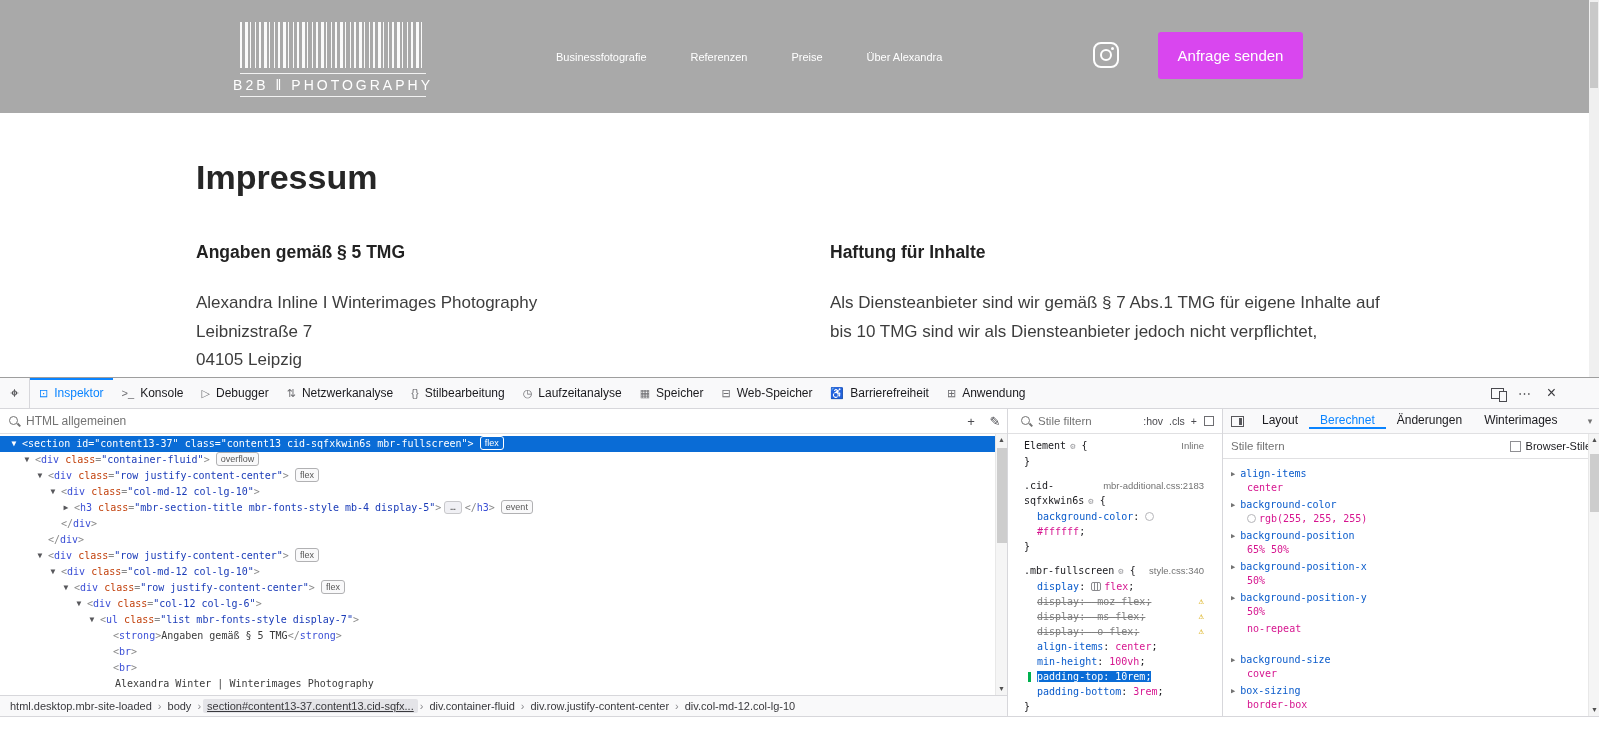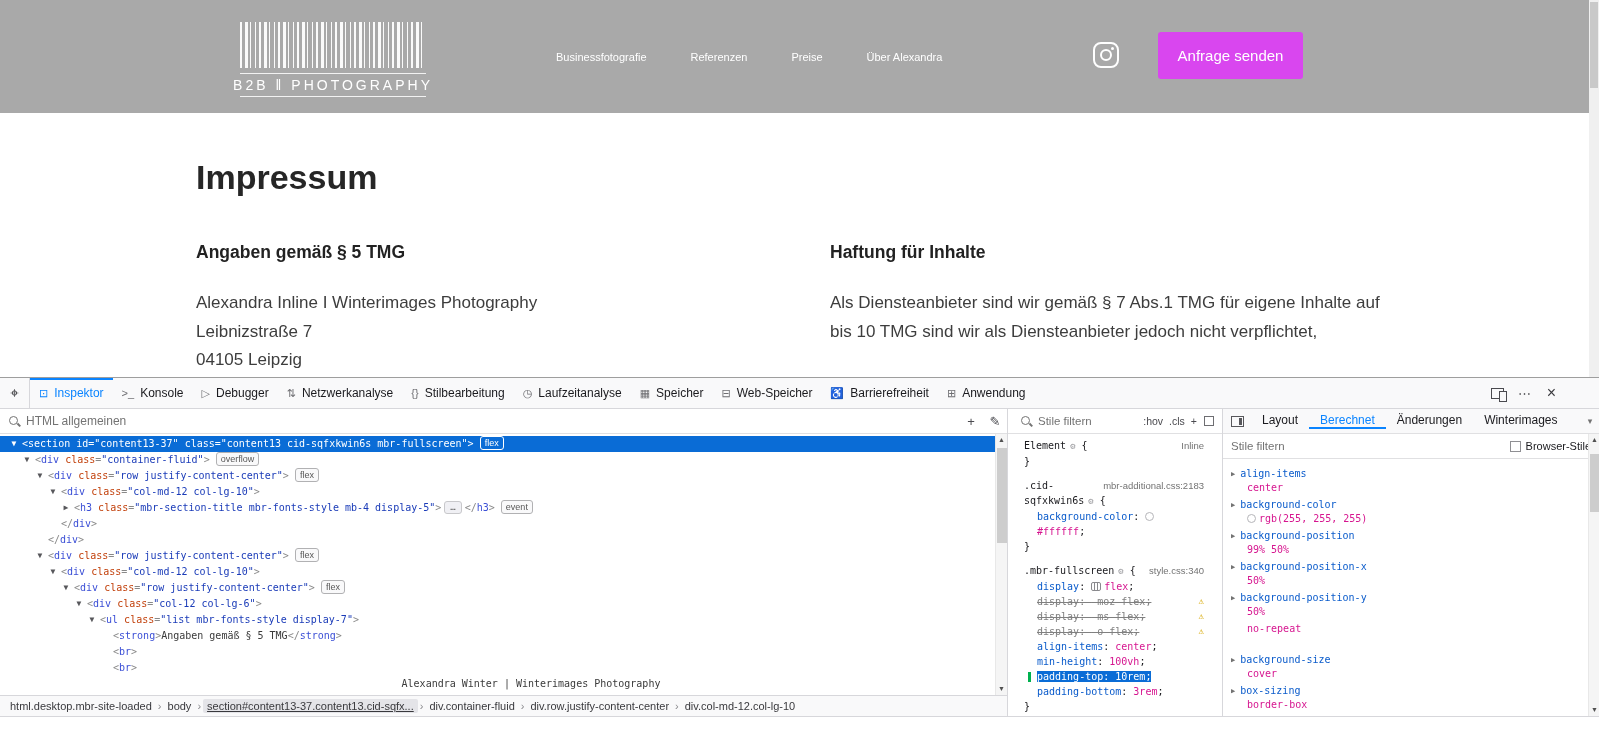--- a/index.html
+++ b/index.html
@@ -247,21 +247,21 @@
             <div class="mrow" style="padding-left: 61px;"><span class="tk-punc">&lt;/</span><span class="tk-tag">div</span><span class="tk-punc">&gt;</span></div>
             <div class="mrow" style="padding-left: 48px;"><span class="tk-punc">&lt;/</span><span class="tk-tag">div</span><span class="tk-punc">&gt;</span></div>
             <div class="mrow" style="padding-left: 48px;"><span class="twisty" style="left: 34px;">▼</span><span class="tk-punc">&lt;</span><span class="tk-tag">div</span><span class="tk-text"> </span><span class="tk-attr">class</span><span class="tk-punc">=</span><span class="tk-val">"row justify-content-center"</span><span class="tk-punc">&gt;</span><span class="badge">flex</span></div>
             <div class="mrow" style="padding-left: 61px;"><span class="twisty" style="left: 47px;">▼</span><span class="tk-punc">&lt;</span><span class="tk-tag">div</span><span class="tk-text"> </span><span class="tk-attr">class</span><span class="tk-punc">=</span><span class="tk-val">"col-md-12 col-lg-10"</span><span class="tk-punc">&gt;</span></div>
             <div class="mrow" style="padding-left: 74px;"><span class="twisty" style="left: 60px;">▼</span><span class="tk-punc">&lt;</span><span class="tk-tag">div</span><span class="tk-text"> </span><span class="tk-attr">class</span><span class="tk-punc">=</span><span class="tk-val">"row justify-content-center"</span><span class="tk-punc">&gt;</span><span class="badge">flex</span></div>
             <div class="mrow" style="padding-left: 87px;"><span class="twisty" style="left: 73px;">▼</span><span class="tk-punc">&lt;</span><span class="tk-tag">div</span><span class="tk-text"> </span><span class="tk-attr">class</span><span class="tk-punc">=</span><span class="tk-val">"col-12 col-lg-6"</span><span class="tk-punc">&gt;</span></div>
             <div class="mrow" style="padding-left: 100px;"><span class="twisty" style="left: 86px;">▼</span><span class="tk-punc">&lt;</span><span class="tk-tag">ul</span><span class="tk-text"> </span><span class="tk-attr">class</span><span class="tk-punc">=</span><span class="tk-val">"list mbr-fonts-style display-7"</span><span class="tk-punc">&gt;</span></div>
             <div class="mrow" style="padding-left: 113px;"><span class="tk-punc">&lt;</span><span class="tk-tag">strong</span><span class="tk-punc">&gt;</span><span class="tk-text">Angaben gemäß § 5 TMG</span><span class="tk-punc">&lt;/</span><span class="tk-tag">strong</span><span class="tk-punc">&gt;</span></div>
             <div class="mrow" style="padding-left: 113px;"><span class="tk-punc">&lt;</span><span class="tk-tag">br</span><span class="tk-punc">&gt;</span></div>
             <div class="mrow" style="padding-left: 113px;"><span class="tk-punc">&lt;</span><span class="tk-tag">br</span><span class="tk-punc">&gt;</span></div>
-            <div class="mrow" style="padding-left: 67px; text-align: center;"><span class="tk-text">Alexandra Winter | Winterimages Photography</span></div>
+            <div class="mrow" style="padding-left: 115px;"><span class="tk-text">Alexandra Winter | Winterimages Photography</span></div>
           </div>
         <div class="m-scroll">
           <span class="scroll-arr up">▲</span>
           <div class="thumb"></div>
           <span class="scroll-arr down">▼</span>
         </div>
         <div class="breadcrumbs">
             <span class="crumb">html.desktop.mbr-site-loaded</span>
             <span class="crumb-sep">›</span>
             <span class="crumb">body</span>
@@ -332,21 +332,21 @@
             <div class="cprop">
               <div class="cname-line"><span class="tri">▶</span><span class="cname">align-items</span></div>
               <div class="cval">center</div>
             </div>
             <div class="cprop">
               <div class="cname-line"><span class="tri">▶</span><span class="cname">background-color</span></div>
               <div class="cval"><span class="swatch" style="background: rgb(255, 255, 255);"></span>rgb(255, 255, 255)</div>
             </div>
             <div class="cprop">
               <div class="cname-line"><span class="tri">▶</span><span class="cname">background-position</span></div>
-              <div class="cval">99% 50%</div>
+              <div class="cval">65% 50%</div>
             </div>
             <div class="cprop">
               <div class="cname-line"><span class="tri">▶</span><span class="cname">background-position-x</span></div>
               <div class="cval">50%</div>
             </div>
             <div class="cprop">
               <div class="cname-line"><span class="tri">▶</span><span class="cname">background-position-y</span></div>
               <div class="cval">50%</div>
             </div>
             <div class="cprop">

